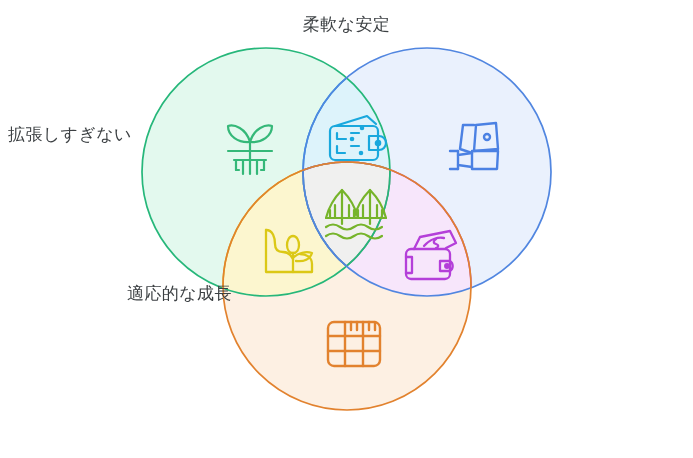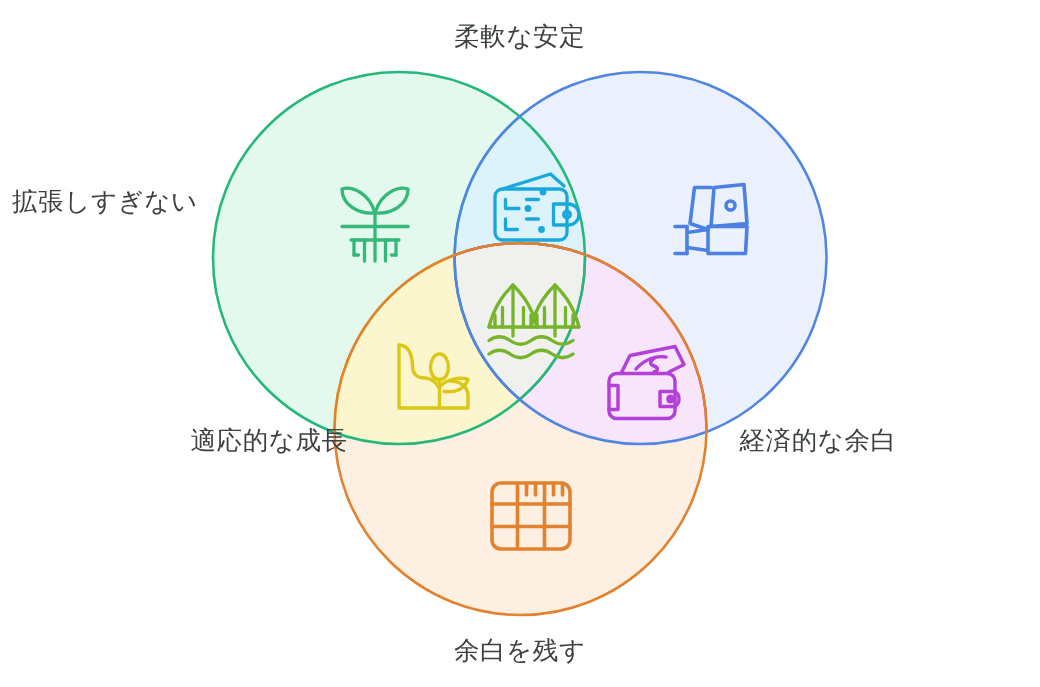--- a/index.html
+++ b/index.html
@@ -168,17 +168,15 @@
 
   </svg>
 
   <div class="vlabel" id="label-top">柔軟な安定</div>
 
   <div class="vlabel" id="label-left">拡張しすぎない</div>
 
 
   <div class="vlabel" id="label-bottomleft">適応的な成長</div>
 
-  <div class="vlabel" id="label-bottomright">経済的な余白</div>
 
-  <div class="vlabel" id="label-bottom">余白を残す</div>
 
 </div>
 
 </body></html>

